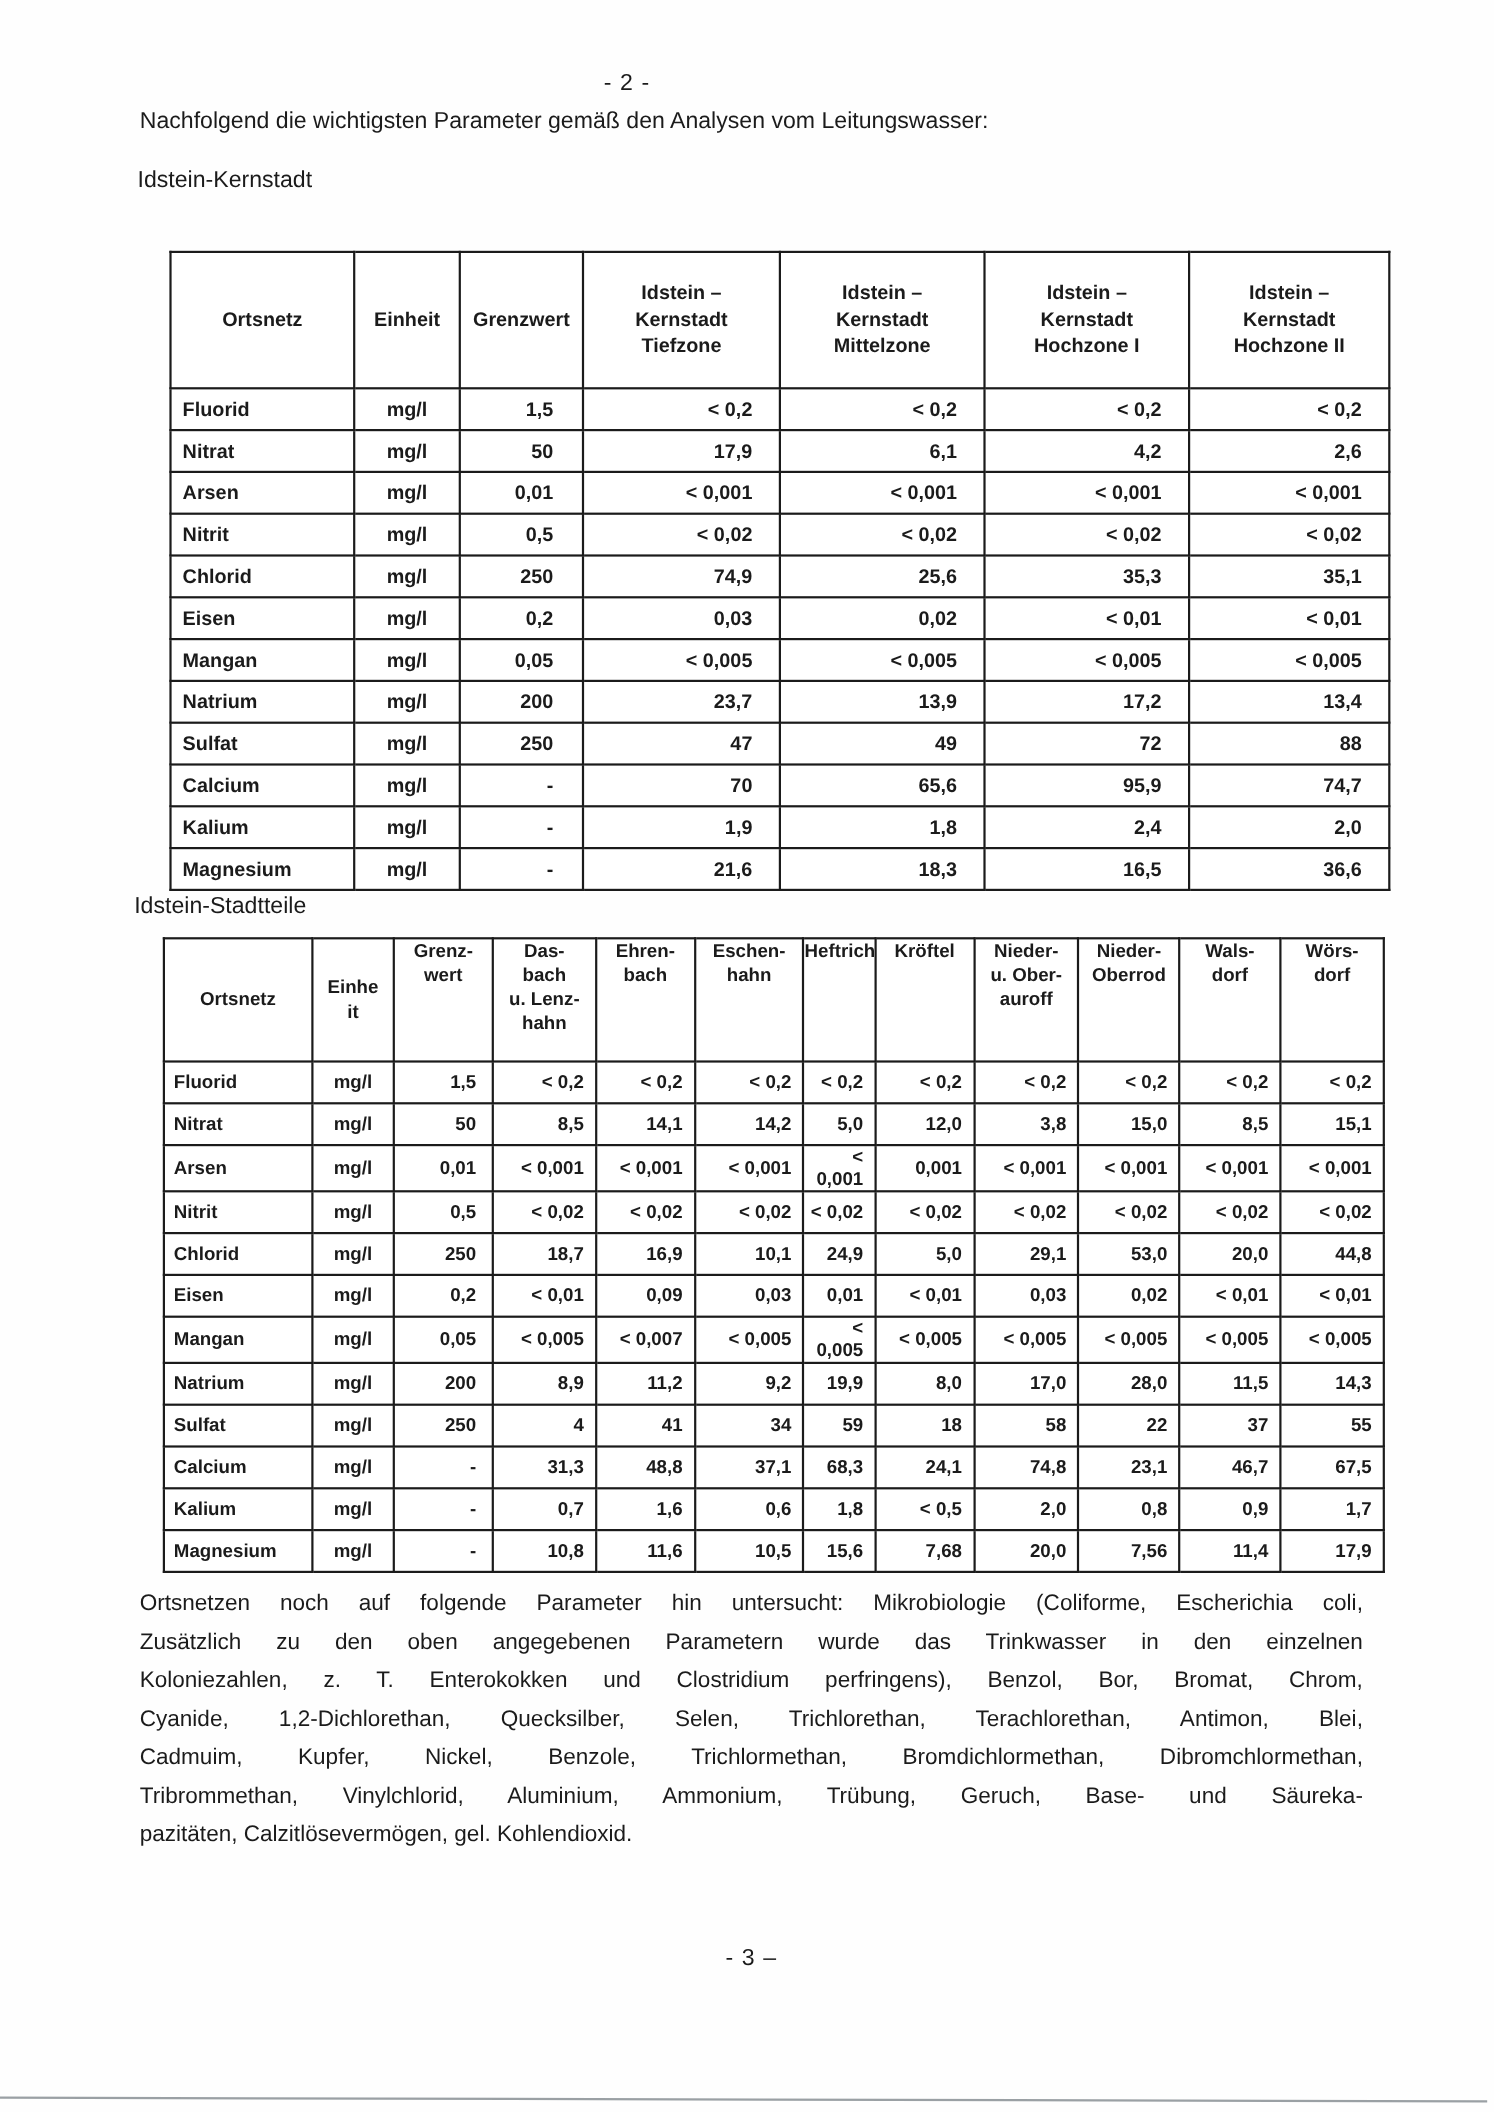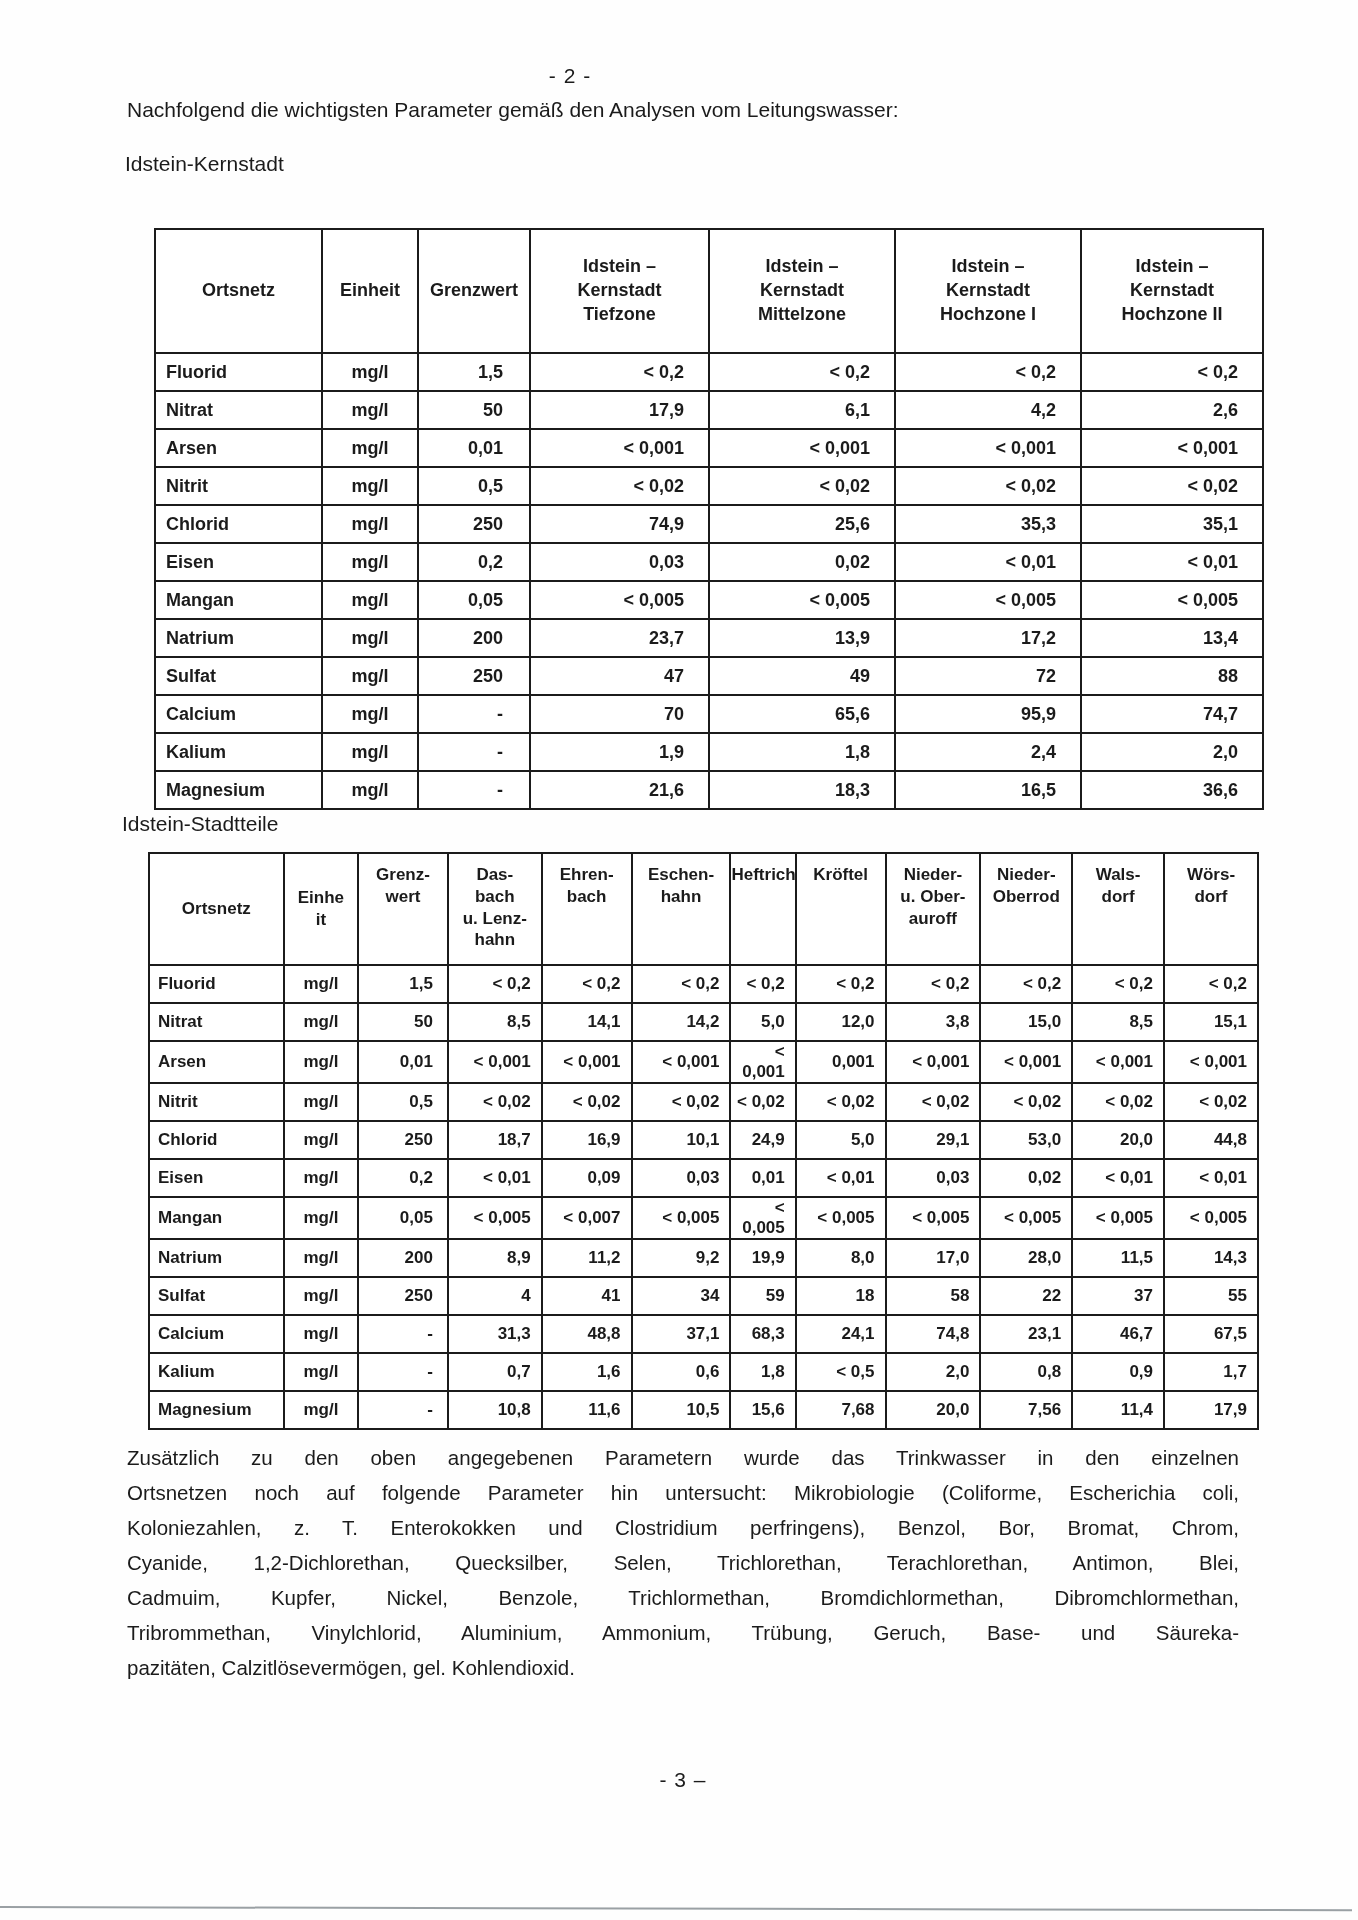--- a/index.html
+++ b/index.html
@@ -28,21 +28,21 @@
   .t1 th:nth-child(3){width:112px} .t1 th:nth-child(4){width:179px}
   .t1 th:nth-child(5){width:186px} .t1 th:nth-child(6){width:186px}
   .t1 th:nth-child(7){width:182px}
   .t1 .c0 { text-align:left; padding-left:10px; }
   .t1 .c1 { text-align:center; }
   .t1 .c2 { text-align:right; padding-right:26px; }
   .t1 .c3, .t1 .c4, .t1 .c5, .t1 .c6 { text-align:right; padding-right:24px; }
 
   
   .t2 { left:148px; top:852px; width:1111px; font-size:17px; }
-  .t2 th { height:112px; vertical-align:top; padding-top:10px; line-height:1.28; }
+  .t2 th { height:112px; vertical-align:top; line-height:1.28; }
   .t2 th:nth-child(-n+2) { vertical-align:middle; padding-top:0; }
   .t2 td { height:38px; vertical-align:middle; }
   .t2 th:nth-child(1){width:132px} .t2 th:nth-child(2){width:73px}
   .t2 th:nth-child(3){width:88px}  .t2 th:nth-child(4){width:92px}
   .t2 th:nth-child(5){width:88px}  .t2 th:nth-child(6){width:97px}
   .t2 th:nth-child(7){width:64px}  .t2 th:nth-child(8){width:88px}
   .t2 th:nth-child(9){width:93px}  .t2 th:nth-child(10){width:90px}
   .t2 th:nth-child(11){width:90px} .t2 th:nth-child(12){width:92px}
   .t2 .c0 { text-align:left; padding-left:8px; }
   .t2 .c1 { text-align:center; }
@@ -398,22 +398,22 @@
           <td class="c7">7,68</td>
           <td class="c8">20,0</td>
           <td class="c9">7,56</td>
           <td class="c10">11,4</td>
           <td class="c11">17,9</td>
         </tr>
       </tbody>
     </table>
 
   <div class="para p1pos">
+      <div class="tline jline">Ortsnetzen noch auf folgende Parameter hin untersucht: Mikrobiologie (Coliforme, Escherichia coli,</div>
       <div class="tline jline">Zusätzlich zu den oben angegebenen Parametern wurde das Trinkwasser in den einzelnen</div>
-      <div class="tline jline">Ortsnetzen noch auf folgende Parameter hin untersucht: Mikrobiologie (Coliforme, Escherichia coli,</div>
       <div class="tline jline">Koloniezahlen, z. T. Enterokokken und Clostridium perfringens), Benzol, Bor, Bromat, Chrom,</div>
       <div class="tline jline">Cyanide, 1,2-Dichlorethan, Quecksilber, Selen, Trichlorethan, Terachlorethan, Antimon, Blei,</div>
       <div class="tline jline">Cadmuim, Kupfer, Nickel, Benzole, Trichlormethan, Bromdichlormethan, Dibromchlormethan,</div>
       <div class="tline jline">Tribrommethan, Vinylchlorid, Aluminium, Ammonium, Trübung, Geruch, Base- und Säureka-</div>
       <div class="tline">pazitäten, Calzitlösevermögen, gel. Kohlendioxid.</div>
     </div>
 
   <div class="para p2pos">
     </div>
 

